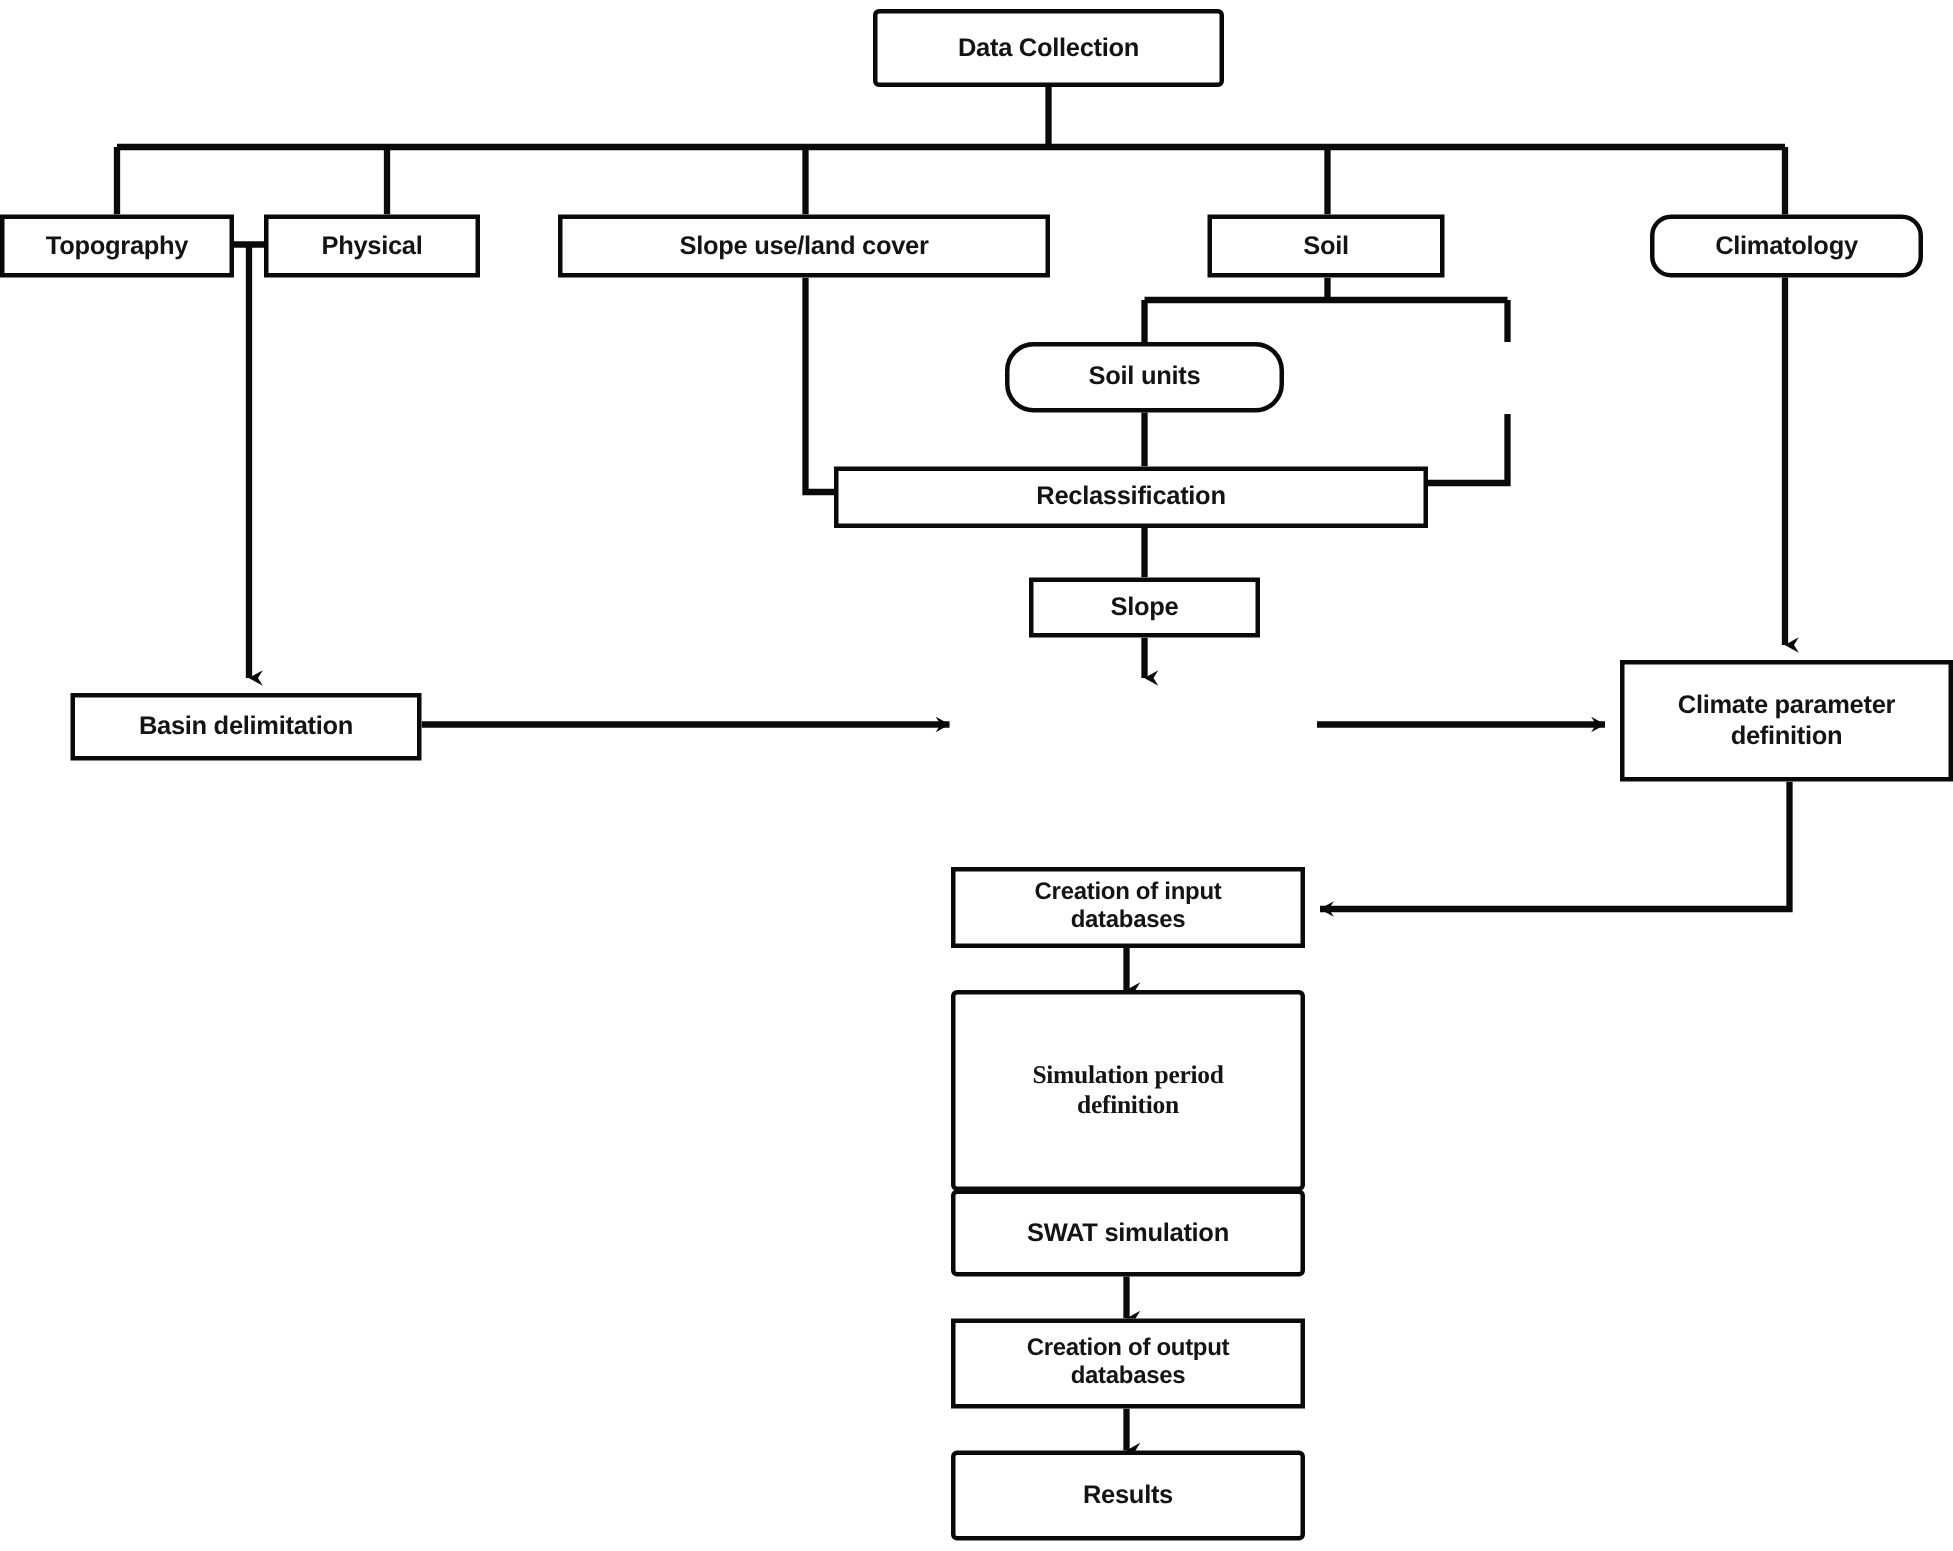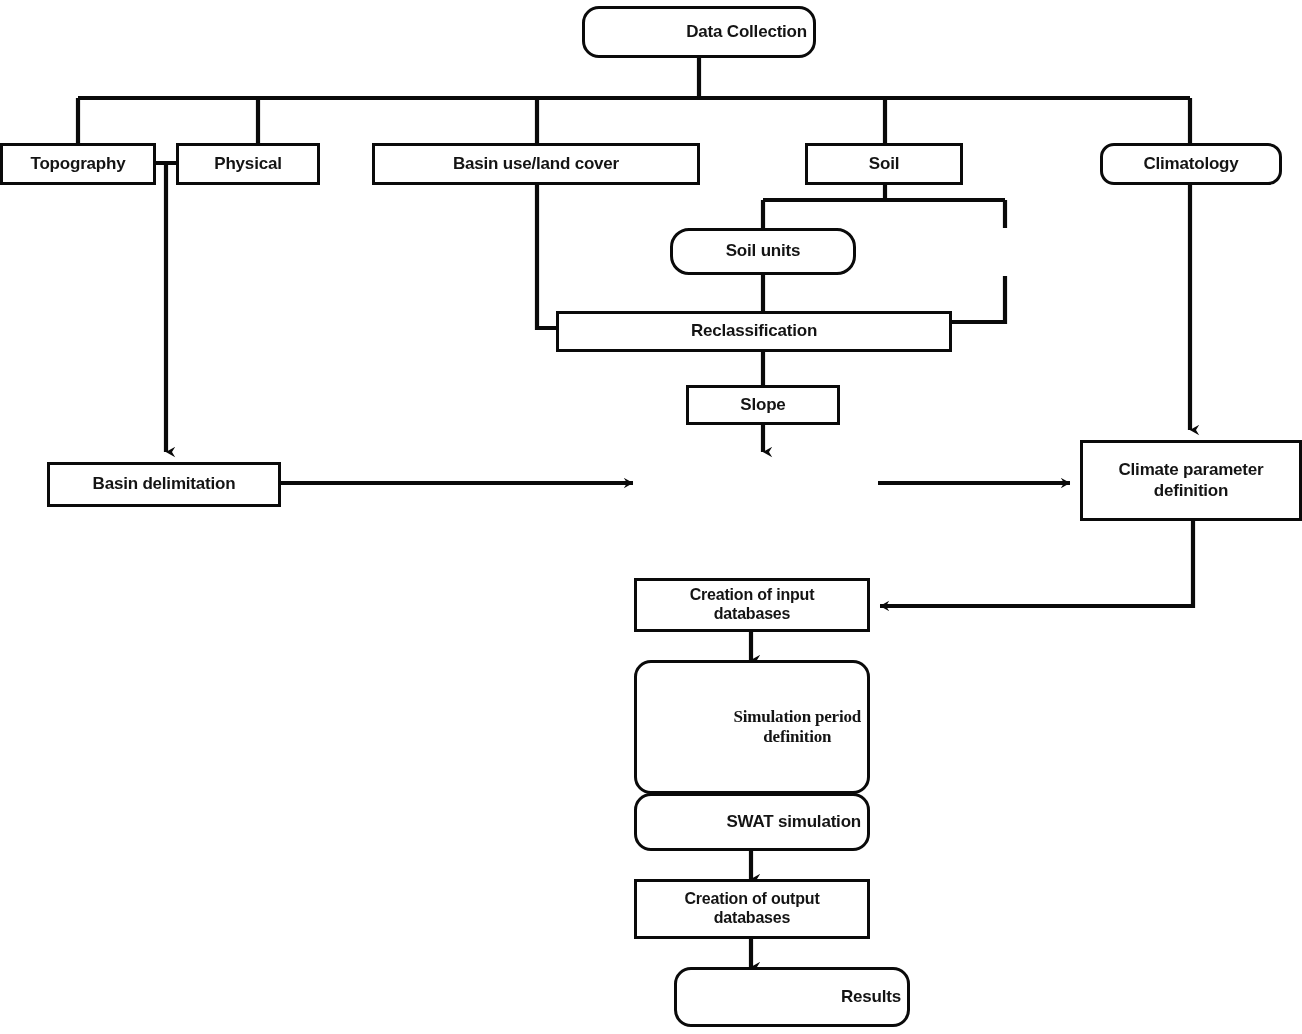--- a/index.html
+++ b/index.html
@@ -36,22 +36,21 @@
     justify-content: center;
     text-align: center;
     color: #141414;
     font-weight: bold;
     font-family: "Liberation Sans", sans-serif;
     line-height: 1.18;
     letter-spacing: -0.2px;
     z-index: 3;
   }
   .node.round {
-    border-radius: 17px;
-    justify-content: flex-end;
+    border-radius: 4px;
   }
   .node .lbl {
     display: block;
     padding: 0 6px;
     white-space: pre-line;
   }
 </style>
 </head>
 <body>
 
@@ -124,21 +123,21 @@
 
   <div class="node" style="left:0px; top:143px; width:156px; height:42px; font-size:17px;">
     <span class="lbl">Topography</span>
   </div>
 
   <div class="node" style="left:176px; top:143px; width:144px; height:42px; font-size:17px;">
     <span class="lbl">Physical</span>
   </div>
 
   <div class="node" style="left:372px; top:143px; width:328px; height:42px; font-size:17px;">
-    <span class="lbl">Basin use/land cover</span>
+    <span class="lbl">Slope use/land cover</span>
   </div>
 
   <div class="node" style="left:805px; top:143px; width:158px; height:42px; font-size:17px;">
     <span class="lbl">Soil</span>
   </div>
 
   <div class="node" style="left:1100px; top:143px; width:182px; height:42px; font-size:17px;border-radius:14px;">
     <span class="lbl">Climatology</span>
   </div>
 
@@ -177,17 +176,17 @@
 
   <div class="node round" style="left:634px; top:793px; width:236px; height:58px; font-size:17px;">
     <span class="lbl">SWAT simulation</span>
   </div>
 
   <div class="node" style="left:634px; top:879px; width:236px; height:60px; font-size:16px;">
     <span class="lbl">Creation of output
 databases</span>
   </div>
 
-  <div class="node round" style="left:634px; top:967px; width:236px; height:60px; font-size:17px;margin-left:40px;">
+  <div class="node round" style="left:634px; top:967px; width:236px; height:60px; font-size:17px;">
     <span class="lbl">Results</span>
   </div>
 
 </div>
 
 </body></html>

